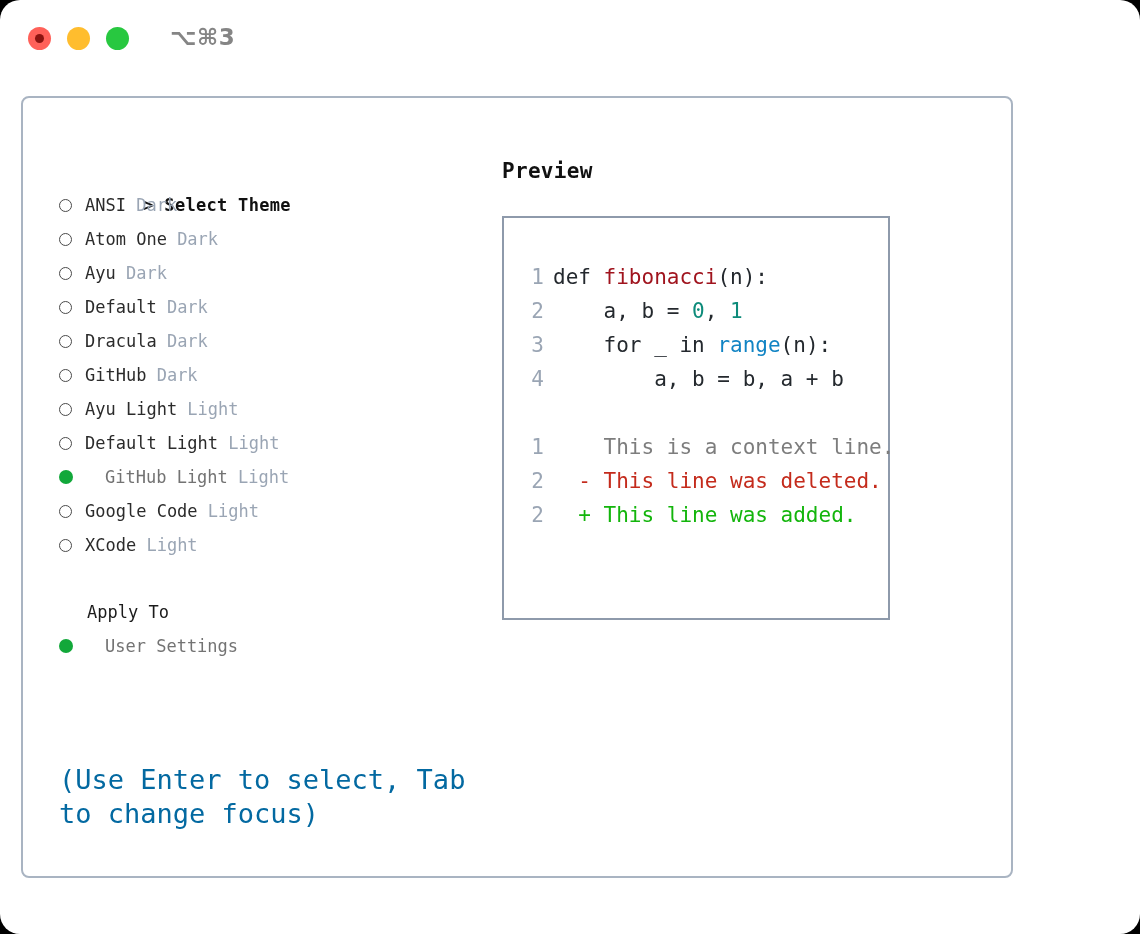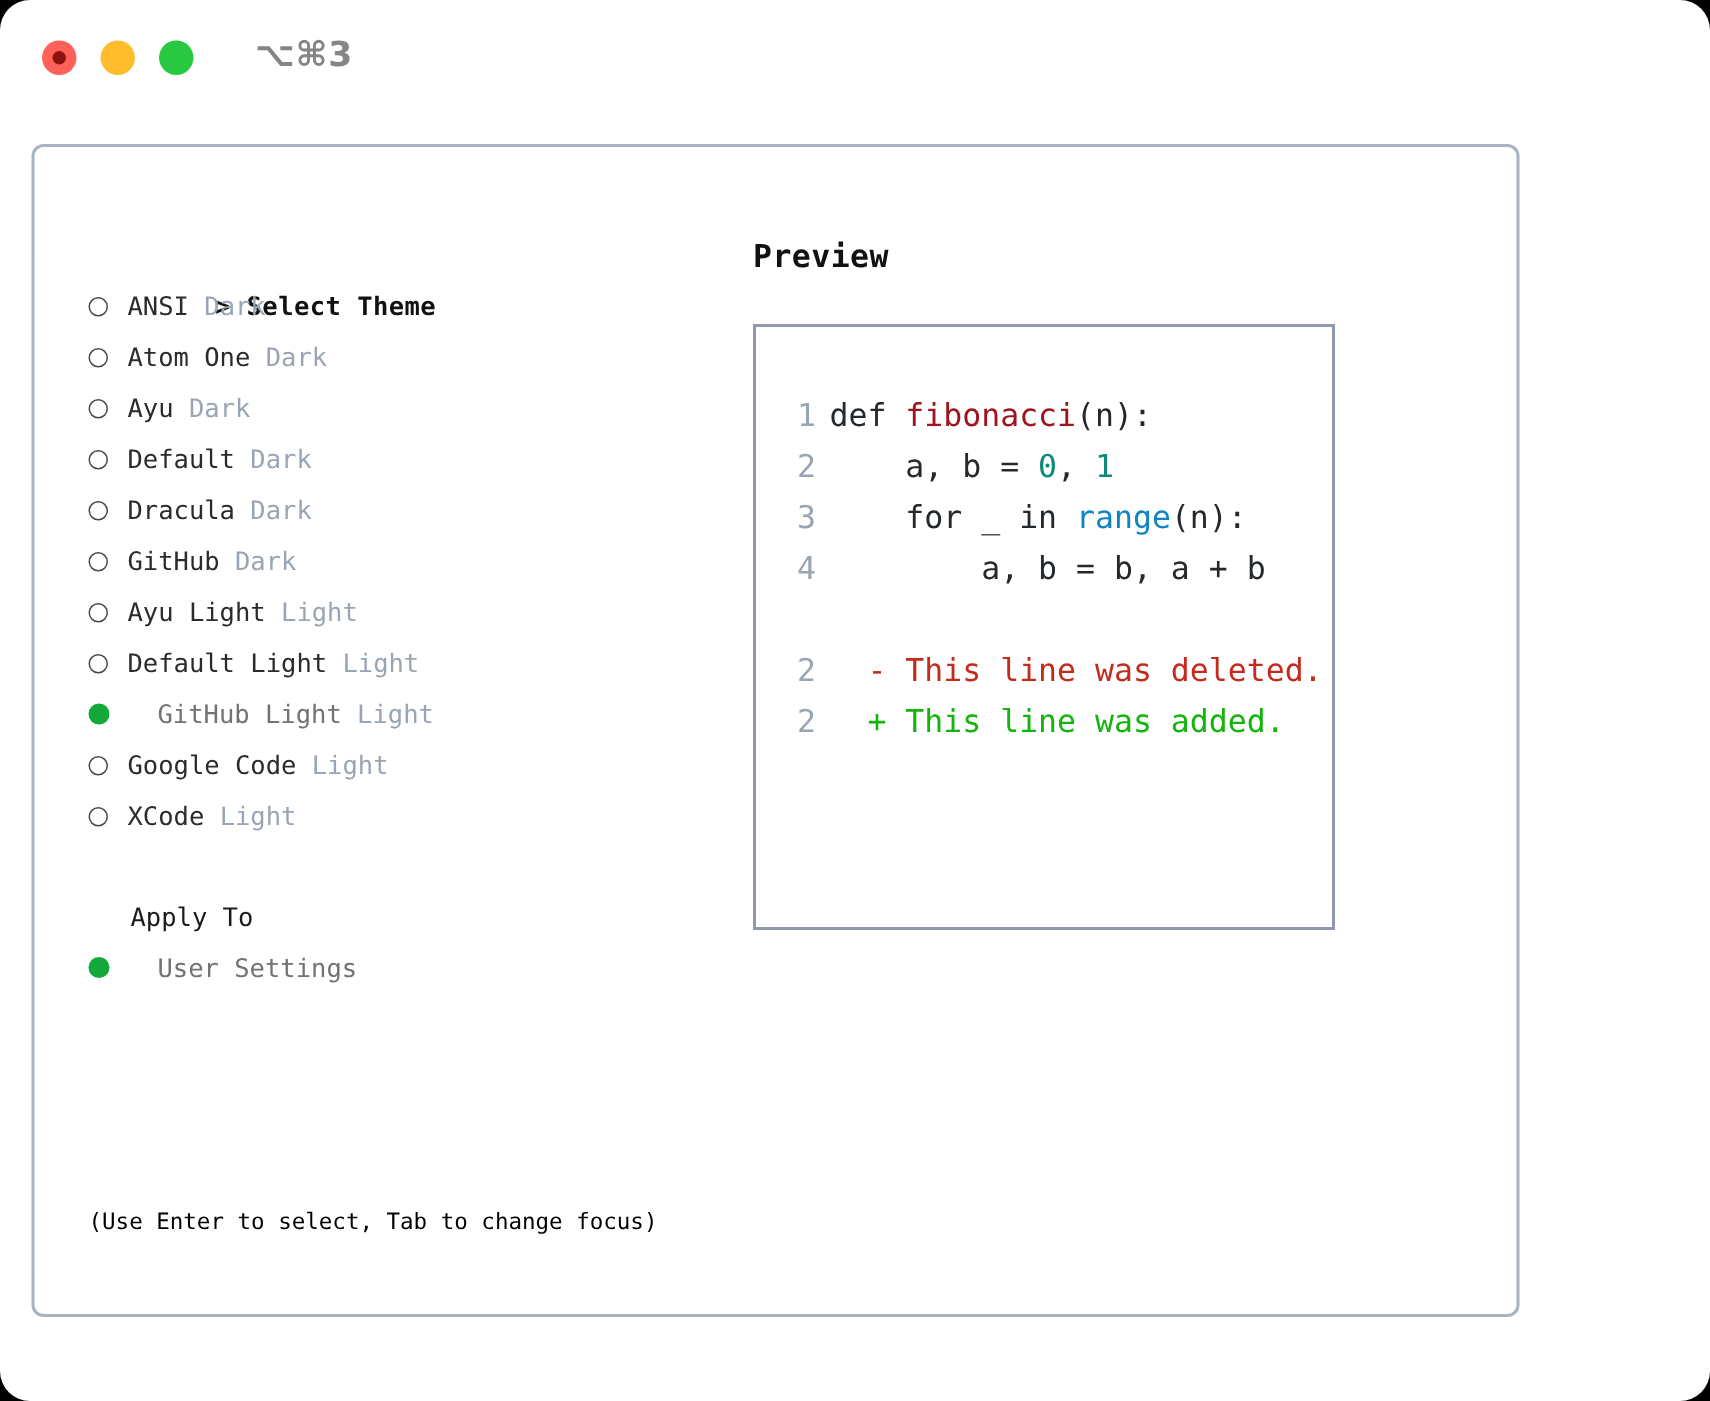--- a/index.html
+++ b/index.html
@@ -136,25 +136,25 @@
 
   #apply-block { margin-top: 33px; }
   .apply-head {
     padding-left: 28px;
     color: #1b1b1b;
   }
 
   #hint {
     position: absolute;
     left: 36px;
-    top: 699px;
+    top: 665px;
     width: 410px;
-    font-size: 15px;
-    line-height: 34px;
-    color: #000000;
+    font-size: 27px;
+    line-height: 34px;
+    color: #0369a1;
   }
 
   
   #right-col {
     position: absolute;
     left: 479px;
     top: 56px;
     width: 490px;
   }
 
@@ -249,20 +249,21 @@
       <div id="preview-title">Preview</div>
       <div id="preview-box">
         <div id="code-block">
             <div class="code-line"><span class="ln">1</span><span class="tok-plain">def </span><span class="tok-fn">fibonacci</span><span class="tok-plain">(n):</span></div>
             <div class="code-line"><span class="ln">2</span><span class="tok-plain">    a, b = </span><span class="tok-num">0</span><span class="tok-plain">, </span><span class="tok-num">1</span></div>
             <div class="code-line"><span class="ln">3</span><span class="tok-plain">    for _ in </span><span class="tok-call">range</span><span class="tok-plain">(n):</span></div>
             <div class="code-line"><span class="ln">4</span><span class="tok-plain">        a, b = b, a + b</span></div>
           </div>
         <div class="diff-gap"></div>
         <div id="diff-block">
+            <div class="code-line"><span class="ln">1</span><span class="diff-ctx">    </span><span class="diff-ctx">This is a context line.</span></div>
             <div class="code-line"><span class="ln">2</span><span class="diff-del">  - </span><span class="diff-del">This line was deleted.</span></div>
             <div class="code-line"><span class="ln">2</span><span class="diff-add">  + </span><span class="diff-add">This line was added.</span></div>
           </div>
       </div>
     </div>
 
   </div>
 </div>
 
 </body></html>

